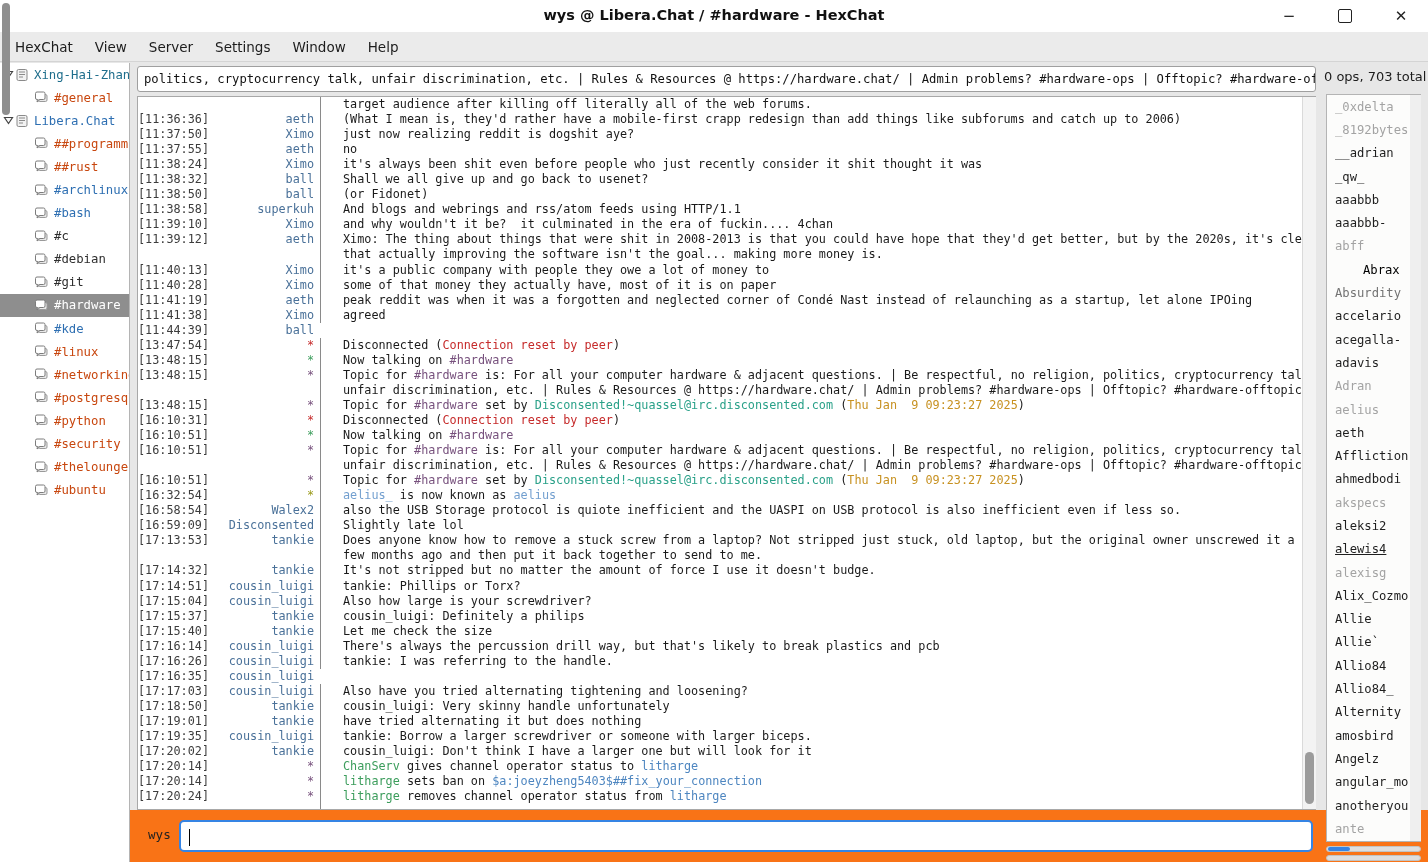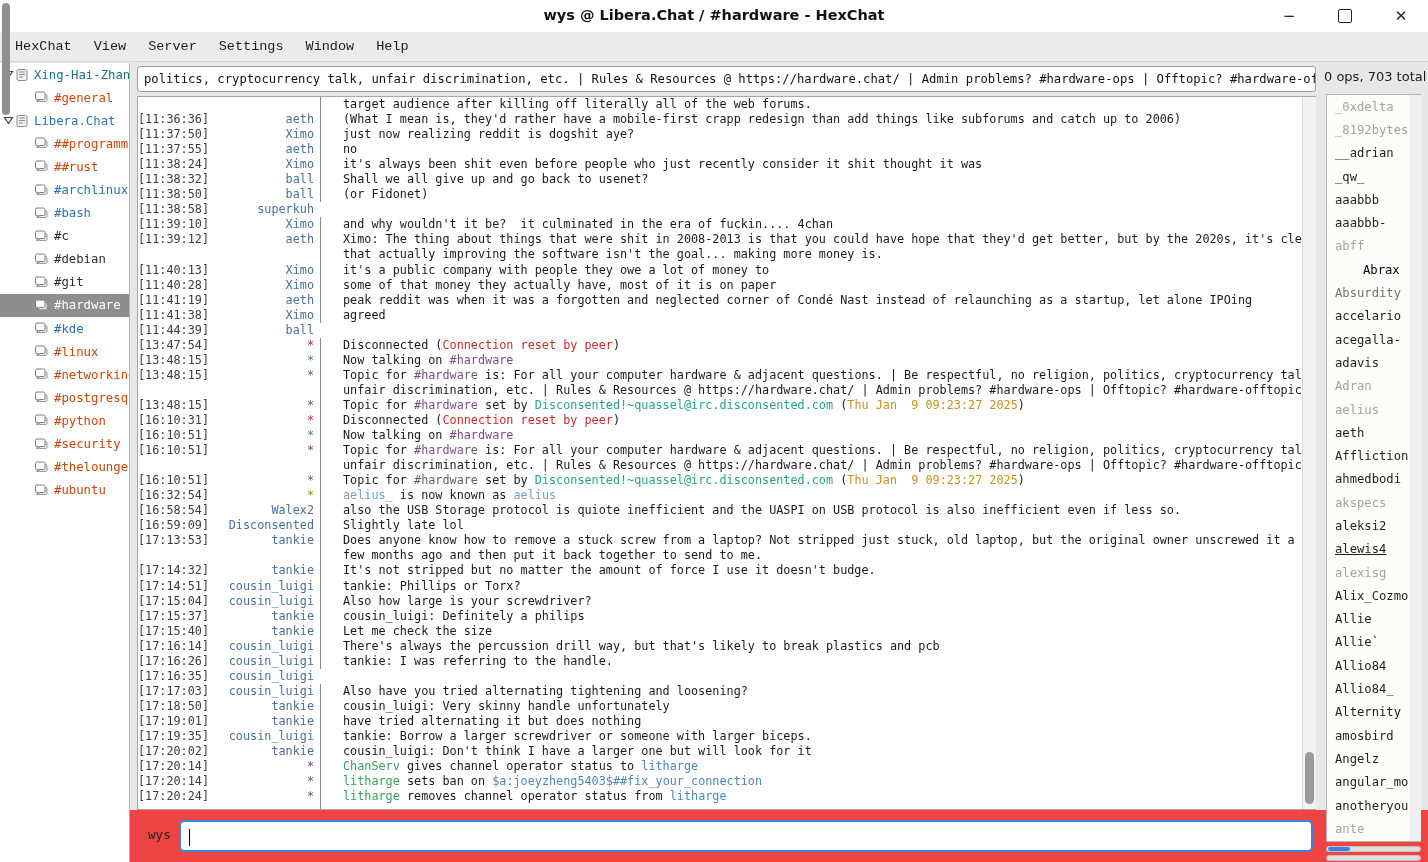--- a/index.html
+++ b/index.html
@@ -9,21 +9,21 @@
   #titlebar{position:absolute;left:0;top:0;width:1428px;height:32px;background:#ffffff;
     border-bottom:1px solid #dcdcdc;}
   #title{position:absolute;left:0;right:0;top:7px;text-align:center;font-weight:bold;
     font-size:14.5px;color:#111;}
   #winbtns{position:absolute;right:14px;top:2px;height:28px;display:flex;gap:30px;align-items:center;}
   .winbtn{width:26px;height:26px;display:flex;align-items:center;justify-content:center;
     font-size:15px;color:#222;cursor:default;}
   .sq{width:12px;height:12px;border:1.6px solid #222;border-radius:2px;}
   
   #menubar{position:absolute;left:0;top:32px;width:1428px;height:30px;background:#ebebeb;
-    border-bottom:1px solid #d4d4d4;display:flex;align-items:center;padding-left:4px;box-sizing:border-box;font-family:Liberation Mono, monospace;}
+    border-bottom:1px solid #d4d4d4;display:flex;align-items:center;padding-left:4px;box-sizing:border-box;}
   .menu-item{padding:5px 11px;font-size:13.5px;color:#1c1c1c;}
   
   #tree{position:absolute;left:0;top:63px;width:129px;height:799px;background:#ffffff;
     border-right:1px solid #b4b4b4;overflow:hidden;}
   .tree-row{height:23.1px;display:flex;align-items:center;white-space:nowrap;overflow:hidden;
     font-family:"DejaVu Sans Mono",monospace;font-size:12.3px;}
   .tree-row .lbl{margin-left:5px;}
   .tree-row.sel{background:#8e8e8e;}
   .tree-row.sel .lbl{color:#ffffff !important;}
   .exp{width:12px;margin-left:3px;flex:0 0 auto;}
@@ -42,21 +42,21 @@
   .cline .ts{width:76px;flex:0 0 auto;color:#3c3c3c;overflow:hidden;}
   .cline .nk{width:100px;padding-right:6px;flex:0 0 auto;text-align:right;overflow:hidden;}
   .cline .msg{flex:1 1 auto;border-left:1px solid #8a8a8a;padding-left:22px;overflow:hidden;color:#1a1a1a;}
   .cfill{flex:1 1 auto;display:flex;}
   .cfill .pad{width:182px;flex:0 0 auto;}
   .cfill .msg{flex:1 1 auto;border-left:1px solid #8a8a8a;}
   #chat-scroll{position:absolute;left:1302px;top:97px;width:13px;height:712px;background:#f3f3f3;
     border-left:1px solid #dadada;}
   #chat-thumb{position:absolute;left:2px;bottom:5px;width:9px;height:52px;background:#9b9b9b;border-radius:5px;}
   
-  #inputrow{position:absolute;left:130px;top:810px;width:1298px;height:52px;background:#ef4444;}
+  #inputrow{position:absolute;left:130px;top:810px;width:1298px;height:52px;background:#f97316;}
   #mynick{position:absolute;left:18px;top:17px;font-family:"DejaVu Sans Mono",monospace;
     font-size:12.6px;color:#222;}
   #msgbox{position:absolute;left:49px;top:10px;width:1134px;height:32px;background:#ffffff;
     border:2px solid #3584e4;border-radius:5px;box-sizing:border-box;}
   #msgbox input{position:absolute;left:6px;top:2px;width:1110px;height:24px;border:none;outline:none;
     font-family:"DejaVu Sans Mono",monospace;font-size:12.5px;background:transparent;padding:0;}
   #caret{position:absolute;left:8px;top:7px;width:1px;height:17px;background:#000;}
   
   #ulheader{position:absolute;left:1324px;top:69px;width:104px;height:20px;font-size:13px;
     color:#1c1c1c;white-space:nowrap;overflow:hidden;}
@@ -306,21 +306,21 @@
 </div>
 
 <div id="chat">
     <div class="cline"><span class="ts"></span><span class="nk"></span><span class="msg"><span style="color: rgb(26, 26, 26);">target audience after killing off literally all of the web forums.</span></span></div>
     <div class="cline"><span class="ts">[11:36:36]</span><span class="nk" style="color: rgb(74, 113, 153);">aeth</span><span class="msg"><span style="color: rgb(26, 26, 26);">(What I mean is, they'd rather have a mobile-first crapp redesign than add things like subforums and catch up to 2006)</span></span></div>
     <div class="cline"><span class="ts">[11:37:50]</span><span class="nk" style="color: rgb(74, 113, 153);">Ximo</span><span class="msg"><span style="color: rgb(26, 26, 26);">just now realizing reddit is dogshit aye?</span></span></div>
     <div class="cline"><span class="ts">[11:37:55]</span><span class="nk" style="color: rgb(74, 113, 153);">aeth</span><span class="msg"><span style="color: rgb(26, 26, 26);">no</span></span></div>
     <div class="cline"><span class="ts">[11:38:24]</span><span class="nk" style="color: rgb(74, 113, 153);">Ximo</span><span class="msg"><span style="color: rgb(26, 26, 26);">it's always been shit even before people who just recently consider it shit thought it was</span></span></div>
     <div class="cline"><span class="ts">[11:38:32]</span><span class="nk" style="color: rgb(74, 113, 153);">ball</span><span class="msg"><span style="color: rgb(26, 26, 26);">Shall we all give up and go back to usenet?</span></span></div>
     <div class="cline"><span class="ts">[11:38:50]</span><span class="nk" style="color: rgb(74, 113, 153);">ball</span><span class="msg"><span style="color: rgb(26, 26, 26);">(or Fidonet)</span></span></div>
-    <div class="cline"><span class="ts">[11:38:58]</span><span class="nk" style="color: rgb(74, 113, 153);">superkuh</span></div>
+    <div class="cline"><span class="ts">[11:38:58]</span><span class="nk" style="color: rgb(74, 113, 153);">superkuh</span><span class="msg"><span style="color: rgb(26, 26, 26);">And blogs and webrings and rss/atom feeds using HTTP/1.1</span></span></div>
     <div class="cline"><span class="ts">[11:39:10]</span><span class="nk" style="color: rgb(74, 113, 153);">Ximo</span><span class="msg"><span style="color: rgb(26, 26, 26);">and why wouldn't it be?  it culminated in the era of fuckin.... 4chan</span></span></div>
     <div class="cline"><span class="ts">[11:39:12]</span><span class="nk" style="color: rgb(74, 113, 153);">aeth</span><span class="msg"><span style="color: rgb(26, 26, 26);">Ximo: The thing about things that were shit in 2008-2013 is that you could have hope that they'd get better, but by the 2020s, it's clear</span></span></div>
     <div class="cline"><span class="ts"></span><span class="nk"></span><span class="msg"><span style="color: rgb(26, 26, 26);">that actually improving the software isn't the goal... making more money is.</span></span></div>
     <div class="cline"><span class="ts">[11:40:13]</span><span class="nk" style="color: rgb(74, 113, 153);">Ximo</span><span class="msg"><span style="color: rgb(26, 26, 26);">it's a public company with people they owe a lot of money to</span></span></div>
     <div class="cline"><span class="ts">[11:40:28]</span><span class="nk" style="color: rgb(74, 113, 153);">Ximo</span><span class="msg"><span style="color: rgb(26, 26, 26);">some of that money they actually have, most of it is on paper</span></span></div>
     <div class="cline"><span class="ts">[11:41:19]</span><span class="nk" style="color: rgb(74, 113, 153);">aeth</span><span class="msg"><span style="color: rgb(26, 26, 26);">peak reddit was when it was a forgotten and neglected corner of Condé Nast instead of relaunching as a startup, let alone IPOing</span></span></div>
     <div class="cline"><span class="ts">[11:41:38]</span><span class="nk" style="color: rgb(74, 113, 153);">Ximo</span><span class="msg"><span style="color: rgb(26, 26, 26);">agreed</span></span></div>
     <div class="cline"><span class="ts">[11:44:39]</span><span class="nk" style="color: rgb(74, 113, 153);">ball</span></div>
     <div class="cline"><span class="ts">[13:47:54]</span><span class="nk" style="color: rgb(198, 43, 43);">*</span><span class="msg"><span style="color: rgb(26, 26, 26);">Disconnected (</span><span style="color: rgb(198, 43, 43);">Connection reset by peer</span><span style="color: rgb(26, 26, 26);">)</span></span></div>
     <div class="cline"><span class="ts">[13:48:15]</span><span class="nk" style="color: rgb(60, 157, 92);">*</span><span class="msg"><span style="color: rgb(26, 26, 26);">Now talking on </span><span style="color: rgb(119, 81, 125);">#hardware</span></span></div>

